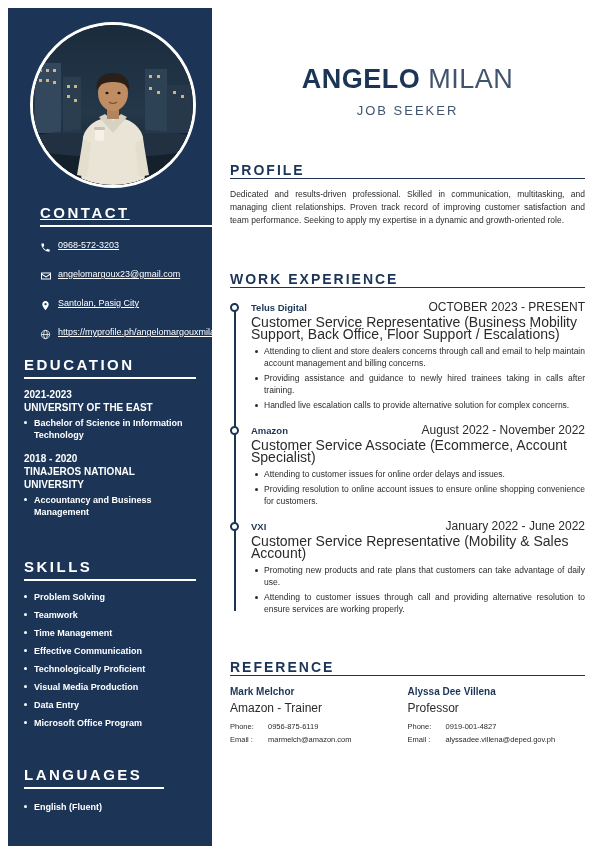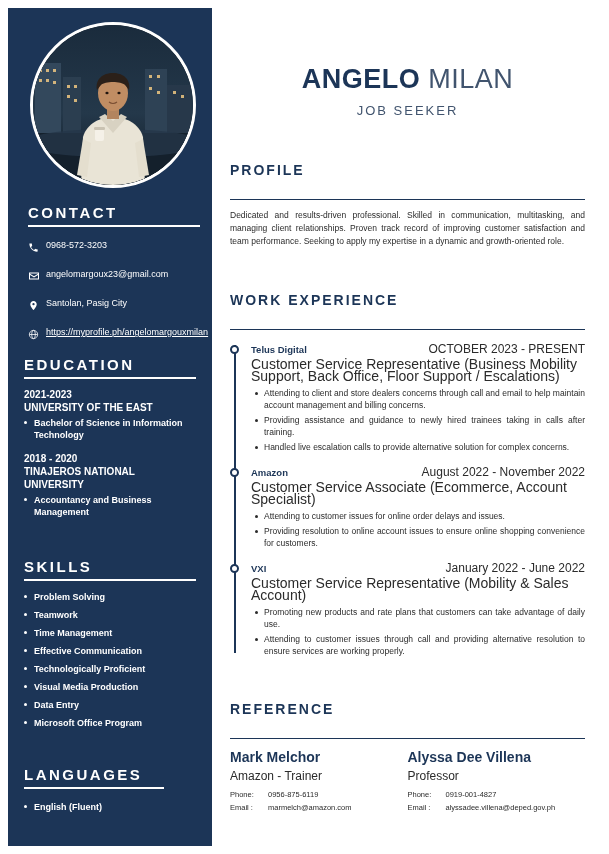--- a/index.html
+++ b/index.html
@@ -35,21 +35,21 @@
   .photo-svg{display:block;width:100%;height:100%;}
   .side-head{
     font-size:15px;
     letter-spacing:2.5px;
     font-weight:bold;
     color:#ffffff;
     padding:0 0 4px 0;
     margin:0 16px 0 16px;
     border-bottom:2px solid #ffffff;
   }
-  .sec-contact{position:absolute;left:4px;top:196px;width:204px;}
+  .sec-contact{position:absolute;left:16px;top:196px;width:204px;text-decoration:underline;}
   .contact-list{margin:12px 16px 0 16px;}
   .c-row{display:flex;align-items:flex-start;margin-bottom:13px;text-align:right;}
   .c-ico{
     width:18px;min-width:18px;height:16px;
     color:#ffffff;display:flex;align-items:center;justify-content:flex-start;
   }
   .c-txt{font-size:9px;line-height:13px;color:#ffffff;}
   .c-txt.link{text-decoration:underline;}
   .sec-education{position:absolute;left:0;top:348px;width:204px;}
   .edu-block{margin:10px 16px 0 16px;}
@@ -94,21 +94,21 @@
     letter-spacing:2px;
     color:#41546e;
     margin-top:8px;
   }
   .main-head{
     font-size:14px;
     letter-spacing:2px;
     font-weight:bold;
     color:#1c3557;
     border-bottom:1.5px solid #1c3557;
-    padding-bottom:21px;
+    padding-bottom:0;
     margin-top:44px;
   }
   .sec-profile{margin-top:42px;}
   .profile-text{
     margin-top:9px;
     font-size:8.5px;
     line-height:13px;
     color:#2b2b2b;
     text-align:justify;
   }
@@ -140,21 +140,21 @@
     font-size:8.5px;line-height:12px;color:#2b2b2b;
     padding-left:13px;margin-bottom:3px;text-align:justify;
   }
   .job-bul li:before{
     content:"";position:absolute;left:4px;top:4.5px;
     width:3px;height:3px;border-radius:50%;background:#2b2b2b;
   }
   .sec-ref{margin-top:16px;}
   .refs{display:flex;margin-top:10px;}
   .ref{width:50%;padding-right:12px;box-sizing:border-box;}
-  .ref-name{font-size:14px;font-weight:bold;color:#1c3557;margin-bottom:4px;}
+  .ref-name{font-size:10px;font-weight:bold;color:#1c3557;margin-bottom:4px;}
   .ref-role{font-size:12px;color:#2b2b2b;margin-bottom:6px;}
   .ref-row{display:flex;font-size:7.5px;color:#2b2b2b;line-height:11px;margin-bottom:2px;}
   .ref-lbl{width:38px;min-width:38px;}
   .ref-val{flex:1;word-break:break-word;}
 </style>
 </head>
 <body>
 
 <div class="page">
 

